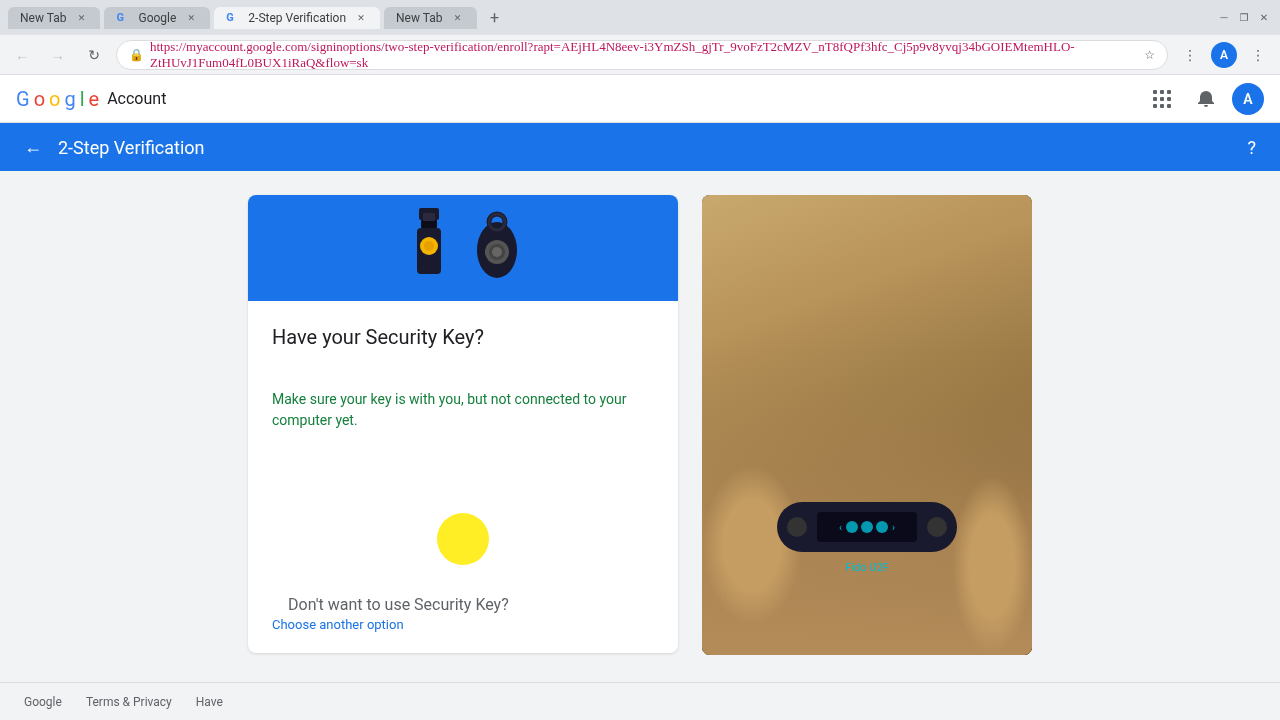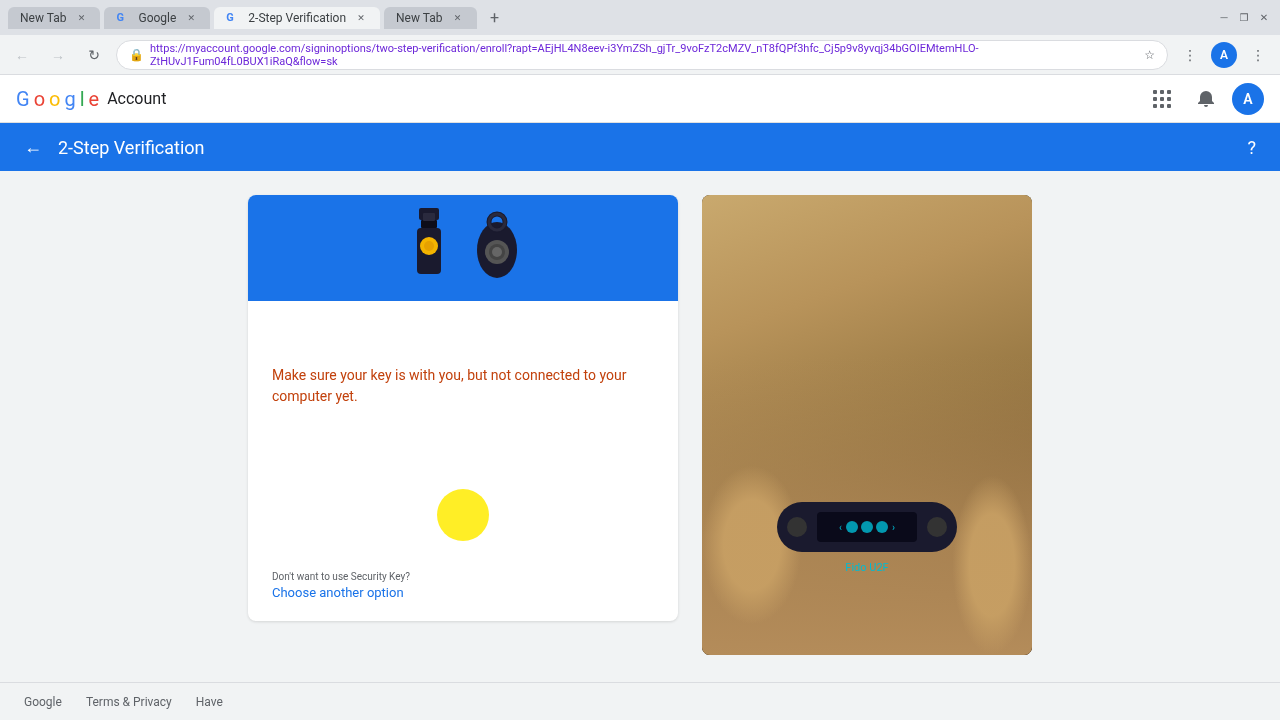--- a/index.html
+++ b/index.html
@@ -74,21 +74,21 @@
       background: #fff;
       border: 1px solid #dadce0;
       border-radius: 20px;
       display: flex;
       align-items: center;
       padding: 0 12px;
       font-size: 13px;
       color: #202124;
       gap: 6px;
     }
-    .address-text { font-size: 11px; color: #6d28d9; flex: 1; }
+    .address-text { font-size: 13px; color: #be185d; flex: 1; font-family: Liberation Serif, serif; }
     .toolbar-icons { display: flex; gap: 6px; align-items: center; }
     .toolbar-icon { width: 28px; height: 28px; border-radius: 50%; display: flex; align-items: center; justify-content: center; font-size: 14px; color: #5f6368; }
     .profile-avatar-toolbar {
       width: 26px; height: 26px; border-radius: 50%;
       background: #1a73e8; display: flex; align-items: center; justify-content: center;
       color: white; font-size: 12px; font-weight: 600;
     }
 
     
     .google-header {
@@ -157,31 +157,32 @@
       padding: 24px;
     }
     .card-title {
       font-size: 20px;
       color: #202124;
       font-weight: 400;
       margin-bottom: 12px;
     }
     .card-subtitle {
       font-size: 14px;
-      color: #c2410c;
+      color: #15803d;
       line-height: 1.5;
       margin-top: 40px;
     }
     .card-spacer { height: 140px; }
     .card-footer-alt {
       padding: 0 24px 20px;
     }
     .dont-want-text {
-      font-size: 10px;
+      font-size: 16px;
       color: #5f6368;
+      margin-left: 16px;
     }
     .choose-link {
       font-size: 13px;
       color: #1a73e8;
       cursor: pointer;
       text-decoration: none;
     }
     .card-actions {
       display: flex;
       align-items: center;
@@ -420,20 +421,21 @@
         <ellipse cx="26" cy="14" rx="8" ry="8" fill="none" stroke="#1a1a2e" stroke-width="5"></ellipse>
         <ellipse cx="26" cy="14" rx="8" ry="8" fill="none" stroke="#2a2a3e" stroke-width="3"></ellipse>
 
         <circle cx="26" cy="44" r="12" fill="#555"></circle>
         <circle cx="26" cy="44" r="8" fill="#444"></circle>
         <circle cx="26" cy="44" r="5" fill="#666"></circle>
       </svg>
     </div>
 
     <div class="card-body">
+      <div class="card-title">Have your Security Key?</div>
       <div class="card-subtitle">Make sure your key is with you, but not connected to your computer yet.</div>
     </div>
 
     <div class="card-spacer" style="position:relative;">
 
       <div class="cursor-circle"></div>
     </div>
 
     <div class="card-footer-alt">
       <div class="dont-want-text">Don't want to use Security Key?</div>

